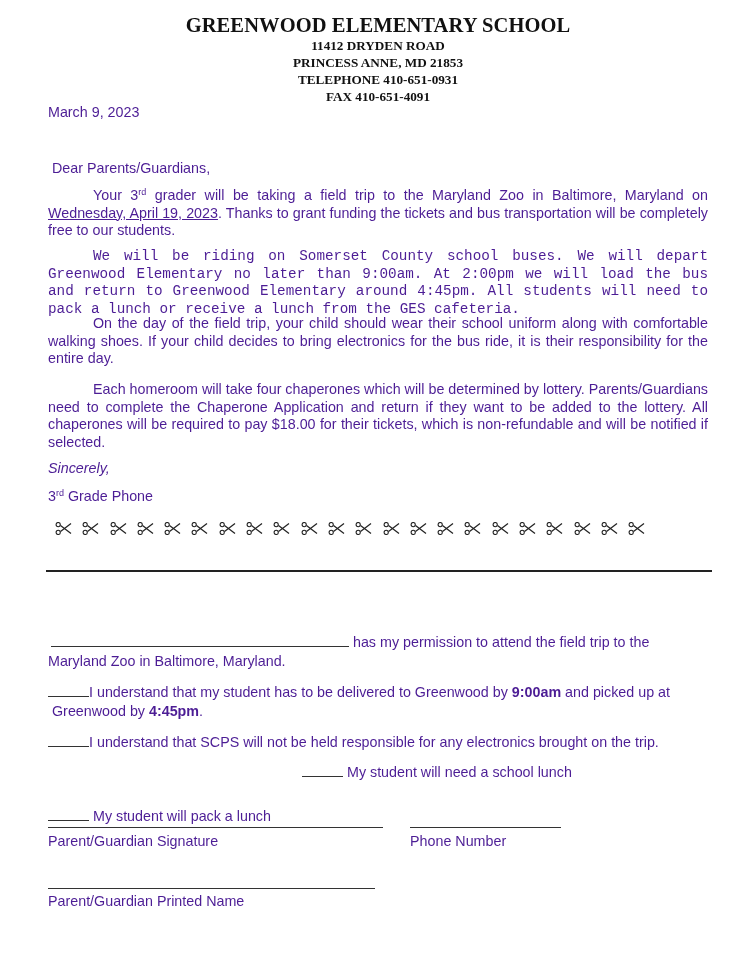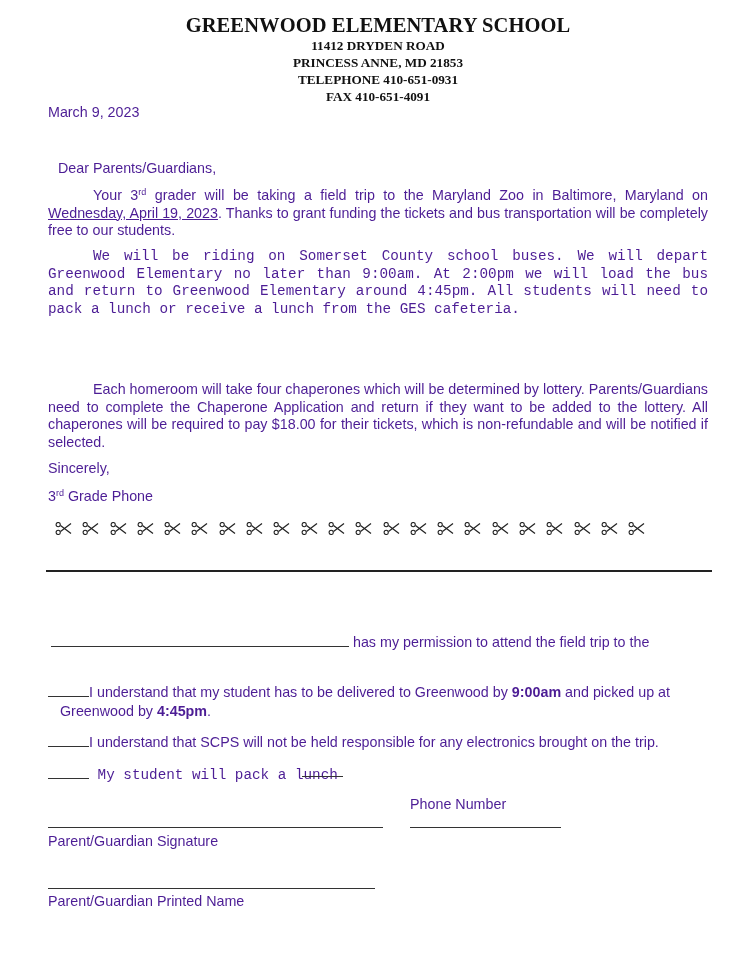--- a/index.html
+++ b/index.html
@@ -28,37 +28,40 @@
 
 <div class="page">
 
   <div class="hdr hdr-title">GREENWOOD ELEMENTARY SCHOOL</div>
   <div class="hdr hdr-line" style="top:38px">11412 DRYDEN ROAD</div>
   <div class="hdr hdr-line" style="top:55px">PRINCESS ANNE, MD 21853</div>
   <div class="hdr hdr-line" style="top:72px">TELEPHONE 410-651-0931</div>
   <div class="hdr hdr-line" style="top:89px">FAX 410-651-4091</div>
 
   <div class="abs sans" style="left:48px; top:104px;">March 9, 2023</div>
-  <div class="abs sans" style="left:58px; top:160px;">Dear Parents/Guardians,</div>
+  <div class="abs sans" style="left:52px; top:160px;">Dear Parents/Guardians,</div>
 
   <div class="para sans" style="top:187px;">
     <span class="indent"></span><span>Your 3</span><sup>rd</sup><span> grader will be taking a field trip to the Maryland Zoo in Baltimore, Maryland on</span>
     <span class="u">Wednesday, April 19, 2023</span><span>.  Thanks to grant funding the tickets and bus transportation will be completely free to our students.</span>
   </div>
 
   <div class="para sans" style="top:248px;font-family:Liberation Mono, monospace;">
     <span class="indent"></span><span>We will be riding on Somerset County school buses.  We will depart Greenwood Elementary no later than 9:00am.  At 2:00pm we will load the bus and return to Greenwood Elementary around 4:45pm.  All students will need to pack a lunch or receive a lunch from the GES cafeteria.</span>
   </div>
 
+  <div class="para sans" style="top:315px;">
+    <span class="indent"></span><span>On the day of the field trip, your child should wear their school uniform along with comfortable walking shoes.  If your child decides to bring electronics for the bus ride, it is their responsibility for the entire day.</span>
+  </div>
 
   <div class="para sans" style="top:381px;">
     <span class="indent"></span><span>Each homeroom will take four chaperones which will be determined by lottery. Parents/Guardians need to complete the Chaperone Application and return if they want to be added to the lottery.  All chaperones will be required to pay $18.00 for their tickets, which is non-refundable and will be notified if selected.</span>
   </div>
 
-  <div class="abs sans" style="left:48px; top:460px;">Sincerely,</div>
+  <div class="abs sans" style="left:48px; top:460px;font-style:italic;">Sincerely,</div>
   <div class="abs sans" style="left:48px; top:488px;">
     <span>3</span><sup>rd</sup><span> Grade Phone</span>
   </div>
 
   <div class="scissors" id="scissors-row">
       <span class="scissor">
         <svg viewBox="0 0 17 13" xmlns="http://www.w3.org/2000/svg">
           <line x1="5.5" y1="3.6" x2="16" y2="11.5" stroke="#222" stroke-width="1.3"></line>
           <line x1="5.5" y1="9.4" x2="16" y2="1.5" stroke="#222" stroke-width="1.3"></line>
           <circle cx="3.2" cy="2.6" r="2.1" fill="none" stroke="#222" stroke-width="1.1"></circle>
@@ -234,41 +237,42 @@
         </svg>
       </span>
     </div>
 
   <div class="rule"></div>
 
 
   <div class="abs sans nowrap" style="left:48px; top:633px;">
     <span class="blank" style="width:298px; margin-left:3px;"></span><span> has my permission to attend the field trip to the</span>
   </div>
+  <div class="abs sans" style="left:48px; top:653px;">Maryland Zoo in Baltimore, Maryland.</div>
 
   <div class="abs sans nowrap" style="left:48px; top:683px;">
     <span class="blank" style="width:41px;"></span><span>I understand that my student has to be delivered to Greenwood by </span><b>9:00am</b><span> and picked up at</span>
   </div>
-  <div class="abs sans nowrap" style="left:60px; top:703px;">
+  <div class="abs sans nowrap" style="left:52px; top:703px;">
     <span>Greenwood by </span><b>4:45pm</b><span>.</span>
   </div>
 
   <div class="abs sans nowrap" style="left:48px; top:733px;">
     <span class="blank" style="width:41px;"></span><span>I understand that SCPS will not be held responsible for any electronics brought on the trip.</span>
   </div>
 
-  <div class="abs sans nowrap" style="left:48px; top:765px;font-family:Liberation Mono, monospace;">
+  <div class="abs sans nowrap" style="left:48px; top:807px;">
     <span class="blank" style="width:41px;"></span><span> My student will pack a lunch</span>
   </div>
   <div class="abs sans nowrap" style="left:302px; top:763px;">
-    <span class="blank" style="width:41px;"></span>
+    <span class="blank" style="width:41px;"></span><span> My student will need a school lunch</span>
   </div>
 
   <div class="sigline" style="left:48px; top:827px; width:335px;"></div>
   <div class="abs sans" style="left:48px; top:833px;">Parent/Guardian Signature</div>
 
   <div class="sigline" style="left:410px; top:827px; width:151px;"></div>
-  <div class="abs sans" style="left:410px; top:796px;">Phone Number</div>
+  <div class="abs sans" style="left:410px; top:833px;">Phone Number</div>
 
   <div class="sigline" style="left:48px; top:888px; width:327px;"></div>
   <div class="abs sans" style="left:48px; top:893px;">Parent/Guardian Printed Name</div>
 
 </div>
 
 </body></html>

